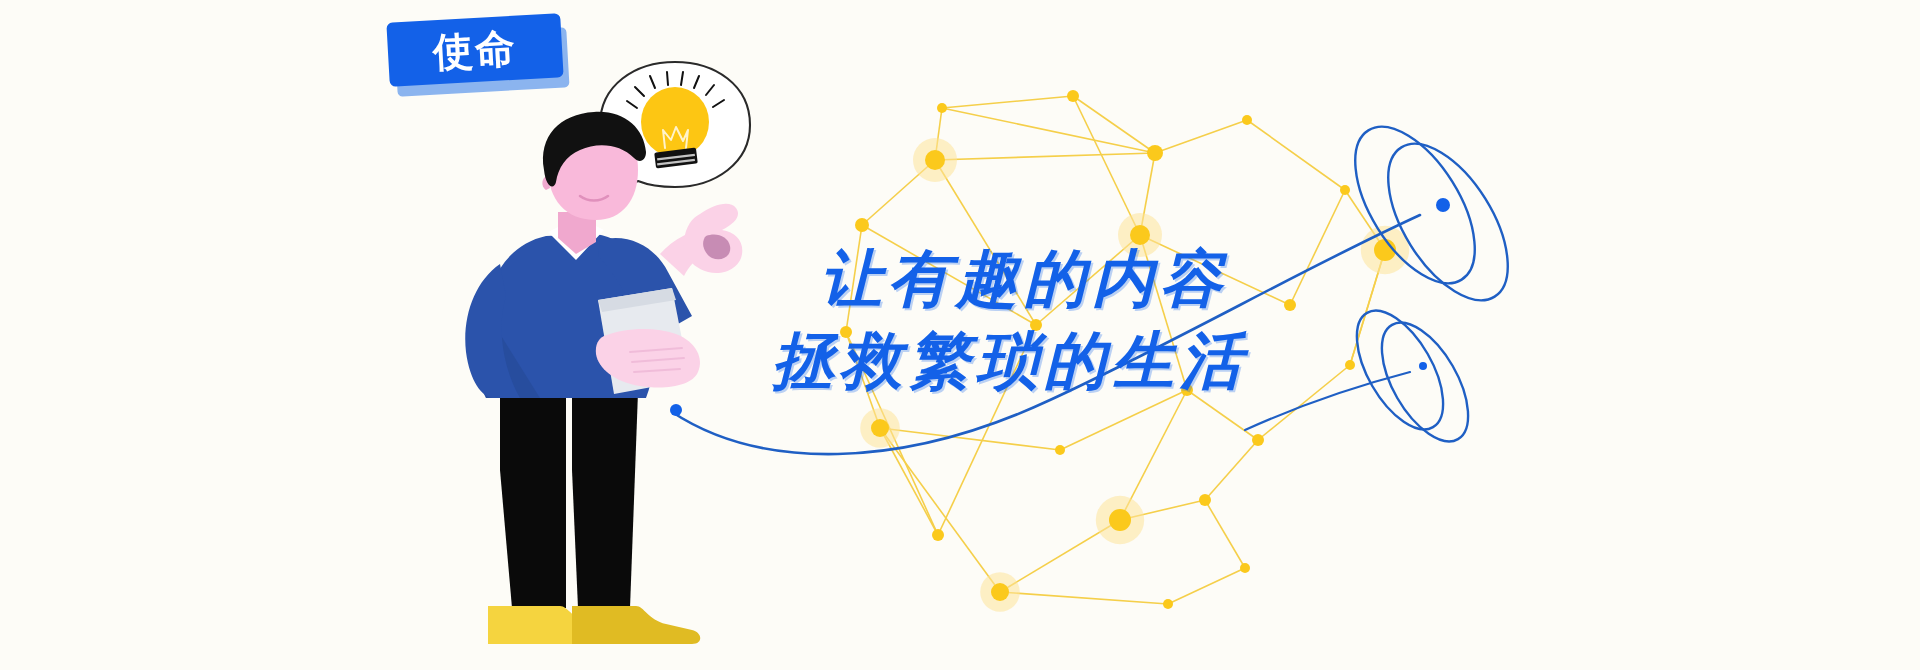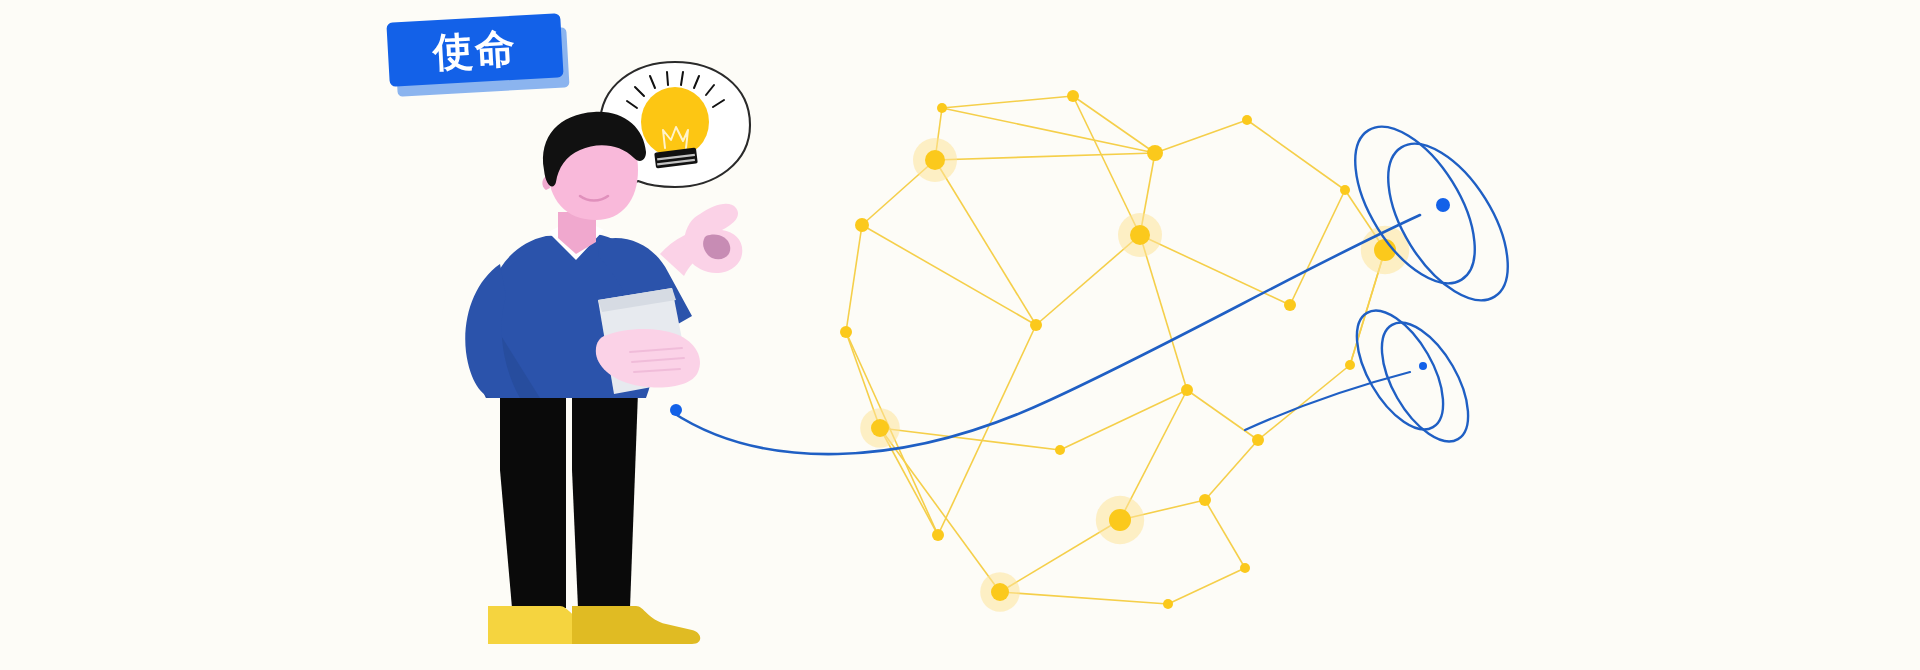--- a/index.html
+++ b/index.html
@@ -275,15 +275,17 @@
              C 692,386 666,390 640,386 C 614,382 598,368 596,354
              C 595,345 598,339 604,336 Z" fill="#fbd2e7"></path>
     <g stroke="#f0bcd9" stroke-width="2" stroke-linecap="round" fill="none">
       <path d="M 630,352 L 682,348"></path>
       <path d="M 632,362 L 684,358"></path>
       <path d="M 634,372 L 680,369"></path>
     </g>
   </svg>
 
   <div class="headline">
+    <div class="headline-line l1" style="color: rgb(19, 97, 232);">让有趣的内容</div>
+    <div class="headline-line l2" style="color: rgb(19, 97, 232);">拯救繁琐的生活</div>
   </div>
 
 </div>
 
 </body></html>

